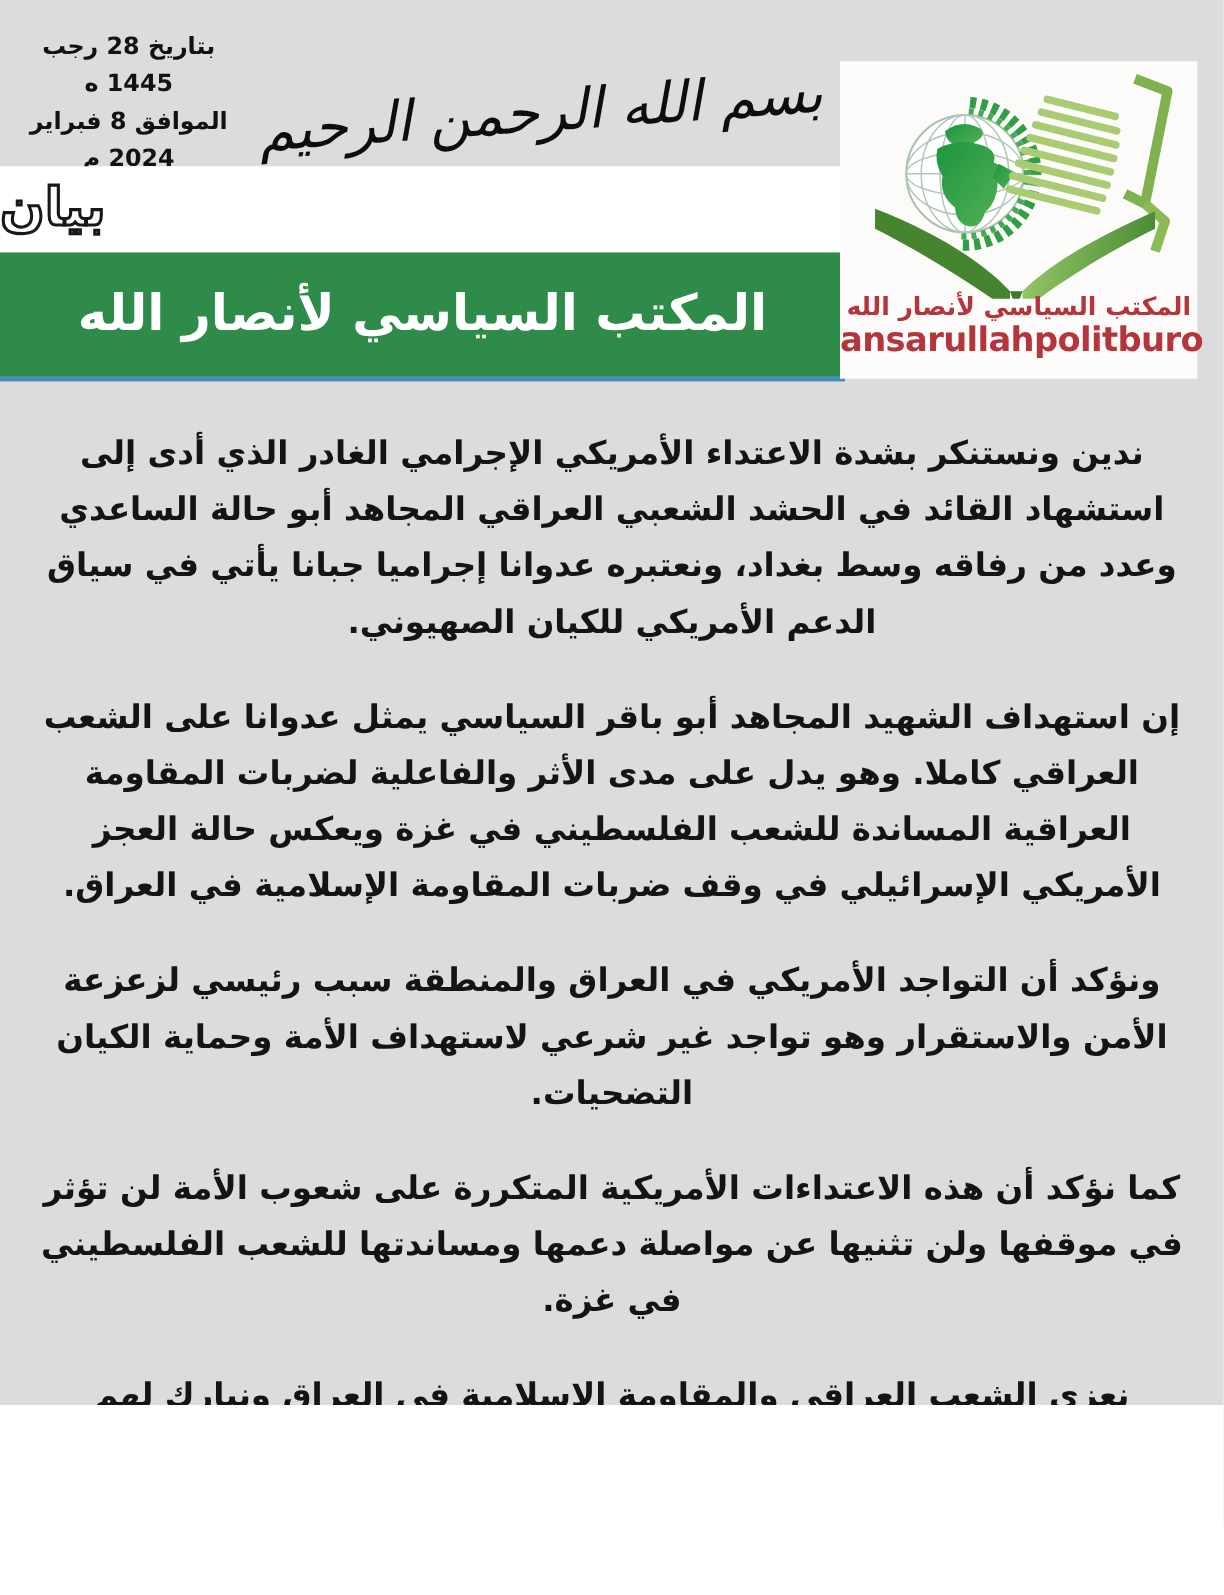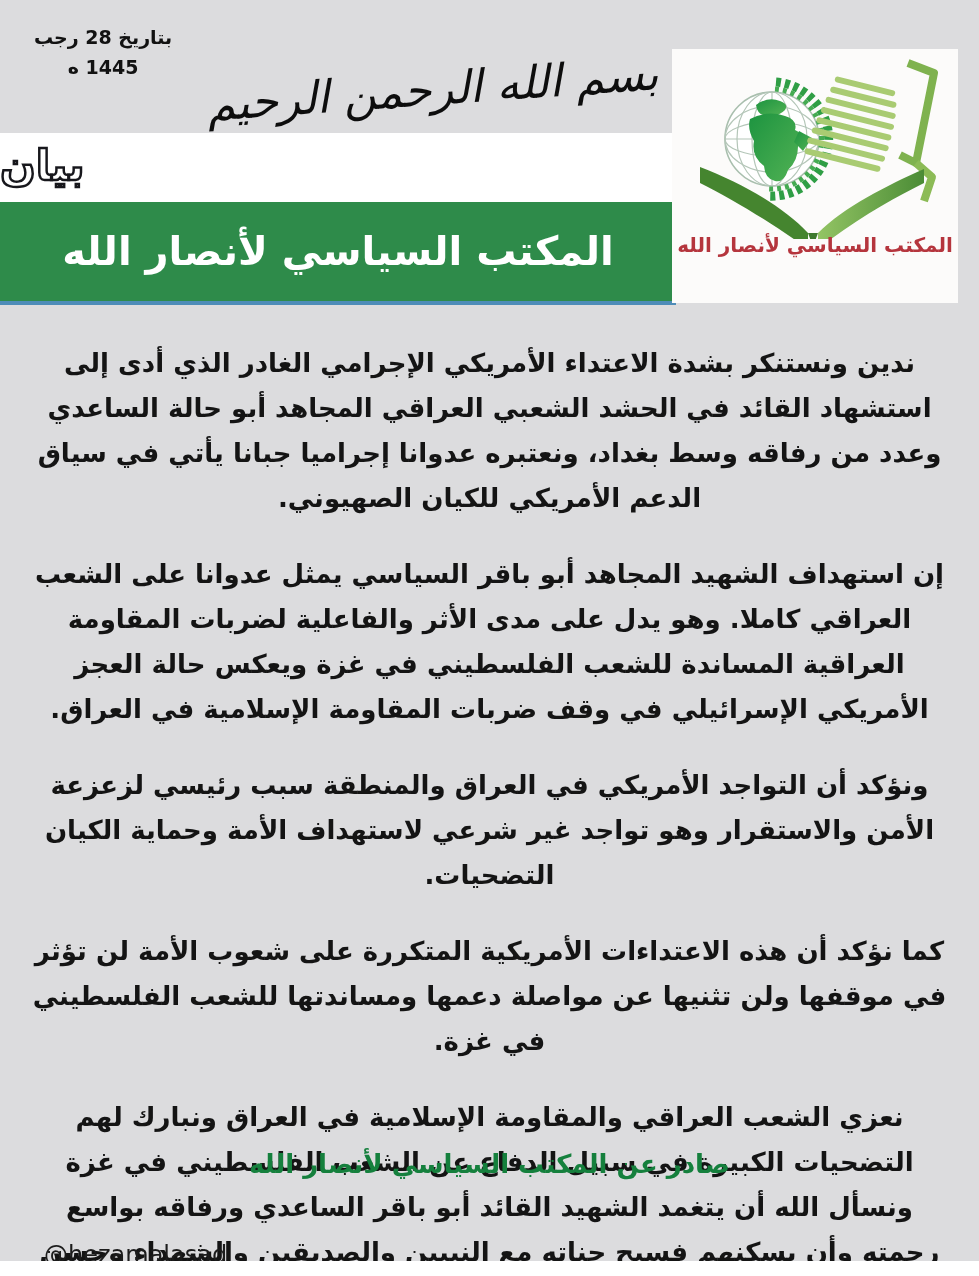--- a/index.html
+++ b/index.html
@@ -1,19 +1,19 @@
 <!DOCTYPE html>
 <html lang="ar"><head>
 <meta charset="utf-8">
 <style>
   html,body{margin:0;padding:0;}
   body{font-family:"DejaVu Sans",sans-serif;}
   .page{
     position:relative;
-    width:979px;height:1261px;
+    width:979px;height:1124px;
     background:#dcdcde;
     overflow:hidden;
   }
   
   .date-block{
     position:absolute;left:12px;top:22px;width:182px;
     direction:rtl;text-align:center;
     font-size:19px;font-weight:bold;line-height:30px;color:#121212;
   }
   
@@ -81,20 +81,21 @@
     font-size:24px;color:#1c1c1c;margin-left:36px;
   }
 </style>
 </head>
 <body>
 
 <div class="page">
 
   <div class="date-block">
     <div>بتاريخ 28 رجب 1445 ه</div>
+    <div>الموافق 8 فبراير 2024 م</div>
   </div>
 
   <div class="basmala">بسم الله الرحمن الرحيم</div>
 
   <div class="bayan-band">
     <div class="bayan-word">بيان</div>
   </div>
 
   <div class="title-band">
     <div class="title">المكتب السياسي لأنصار الله</div>
@@ -148,20 +149,21 @@
         <path d="M244,112 L260,126 L252,150" fill="none" stroke="#8cbb56" stroke-width="8" stroke-linejoin="round"></path>
       </g>
 
       <g>
         <path d="M28,116 C70,132 112,156 136,182 L136,198 C100,172 60,148 28,132 Z" fill="#45852f"></path>
         <path d="M252,118 C216,134 172,156 146,182 L146,198 C184,168 224,146 252,132 Z" fill="url(#wingGrad)"></path>
         <path d="M136,182 L141,196 L146,182 Z" fill="#3e7a2e"></path>
       </g>
     </svg>
     <div class="logo-ar">المكتب السياسي لأنصار الله</div>
+    <div class="logo-en">ansarullahpolitburo</div>
   </div>
 
   <div class="statement-body">
     <p class="statement-paragraph">ندين ونستنكر بشدة الاعتداء الأمريكي الإجرامي الغادر الذي أدى إلى استشهاد القائد في الحشد الشعبي العراقي المجاهد أبو حالة الساعدي وعدد من رفاقه وسط بغداد، ونعتبره عدوانا إجراميا جبانا يأتي في سياق الدعم الأمريكي للكيان الصهيوني.</p>
     <p class="statement-paragraph">إن استهداف الشهيد المجاهد أبو باقر السياسي يمثل عدوانا على الشعب العراقي كاملا. وهو يدل على مدى الأثر والفاعلية لضربات المقاومة العراقية المساندة للشعب الفلسطيني في غزة ويعكس حالة العجز الأمريكي الإسرائيلي في وقف ضربات المقاومة الإسلامية في العراق.</p>
     <p class="statement-paragraph">ونؤكد أن التواجد الأمريكي في العراق والمنطقة سبب رئيسي لزعزعة الأمن والاستقرار وهو تواجد غير شرعي لاستهداف الأمة وحماية الكيان التضحيات.</p>
     <p class="statement-paragraph">كما نؤكد أن هذه الاعتداءات الأمريكية المتكررة على شعوب الأمة لن تؤثر في موقفها ولن تثنيها عن مواصلة دعمها ومساندتها للشعب الفلسطيني في غزة.</p>
     <p class="statement-paragraph">نعزي الشعب العراقي والمقاومة الإسلامية في العراق ونبارك لهم التضحيات الكبيرة في سبيل الدفاع عن الشعب الفلسطيني في غزة ونسأل الله أن يتغمد الشهيد القائد أبو باقر الساعدي ورفاقه بواسع رحمته وأن يسكنهم فسيح جناته مع النبيين والصديقين والشهداء وحسن أولئك شهيدا وإنا لله وإنا إليه راجعون.</p>
   </div>
 

